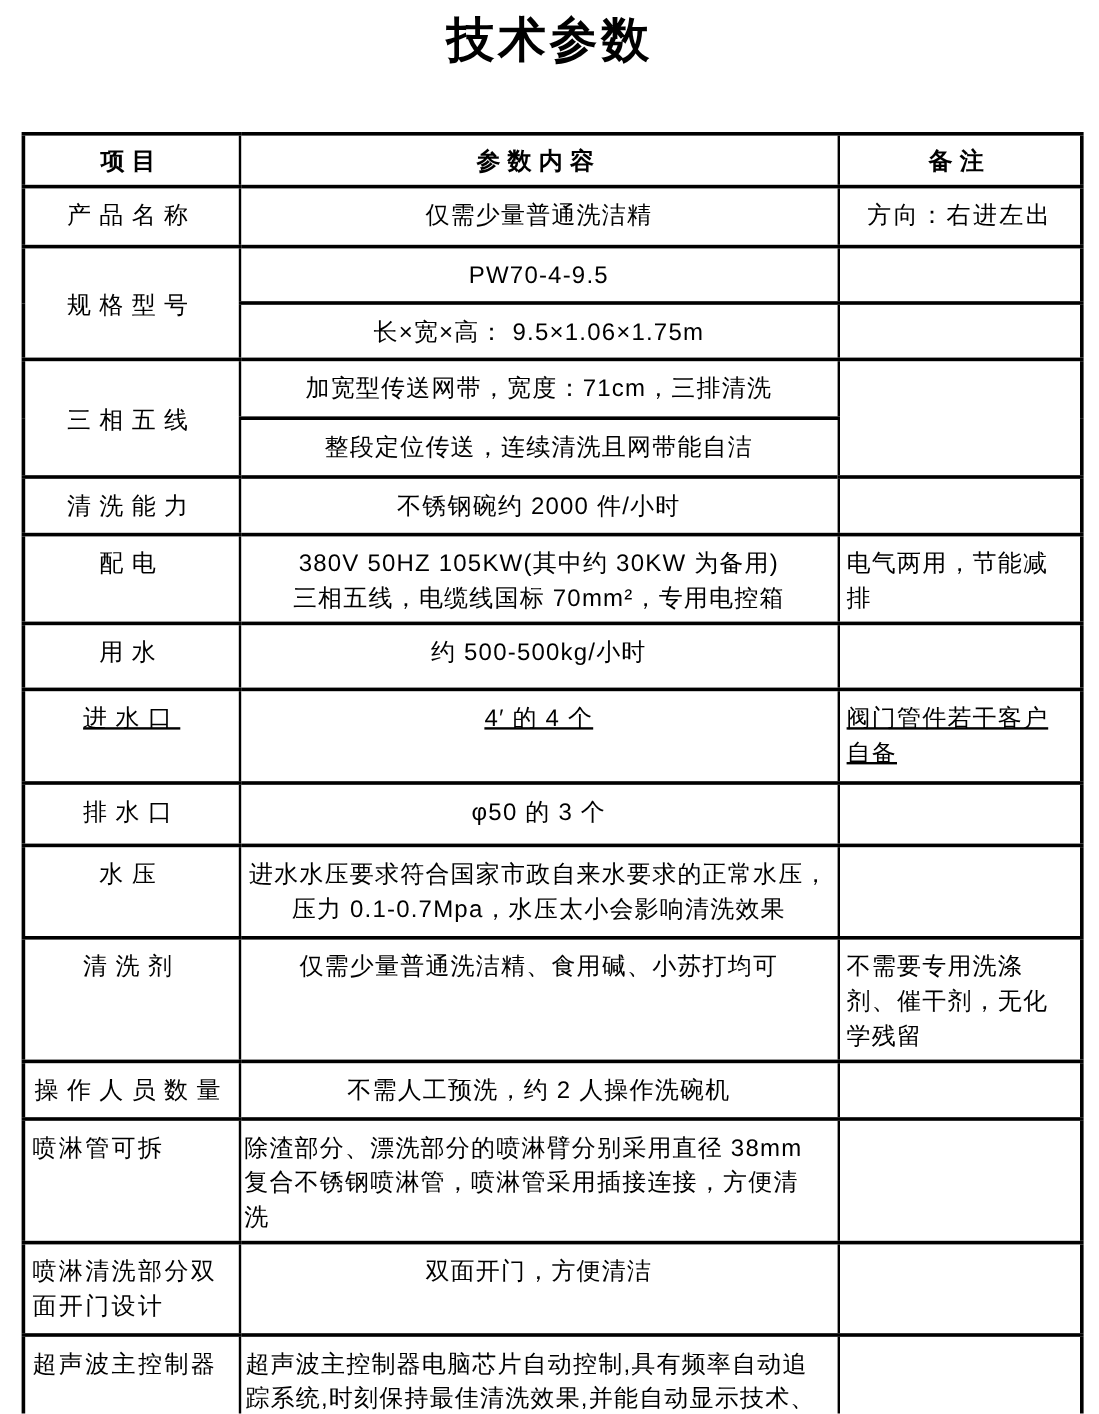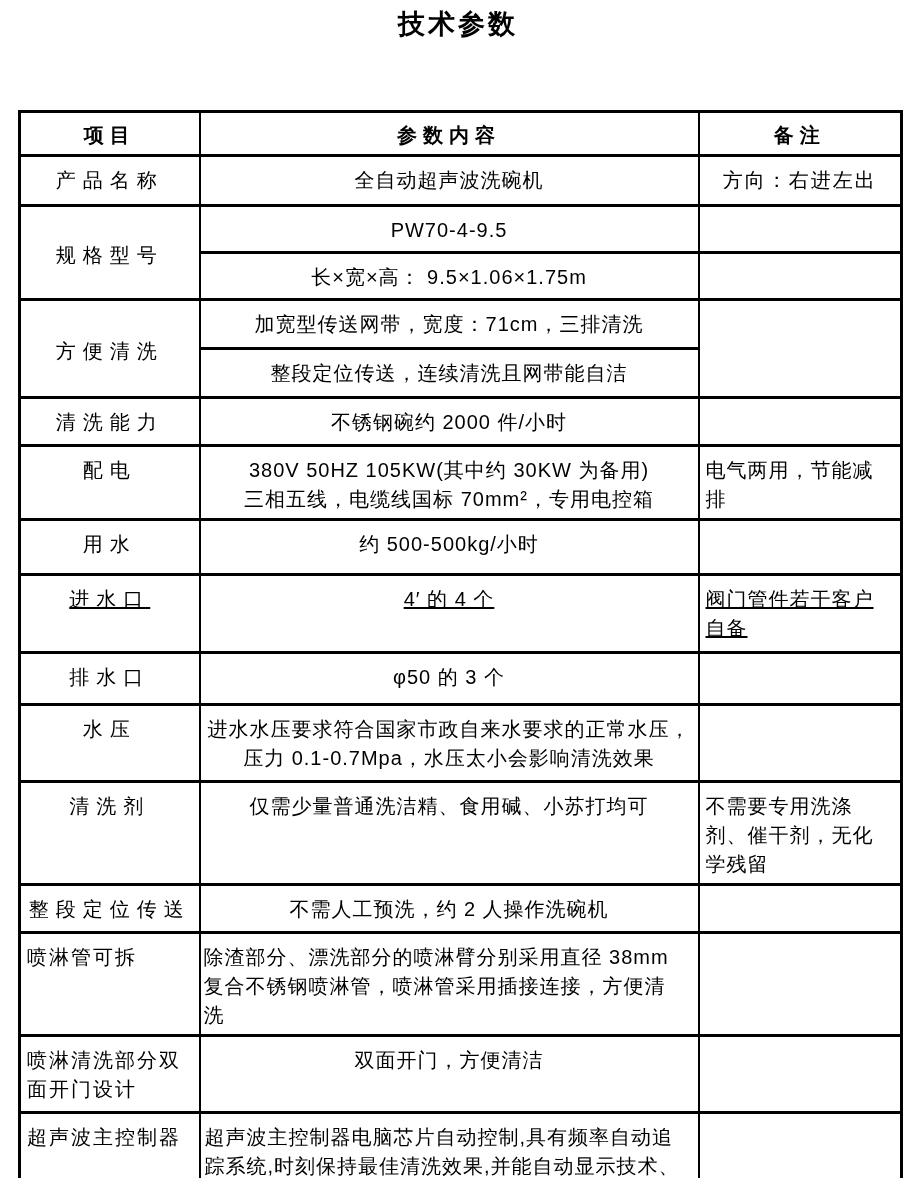--- a/index.html
+++ b/index.html
@@ -14,21 +14,21 @@
     font-family: "Liberation Sans", sans-serif;
     color: #000;
   }
   .page-title {
     position: absolute;
     top: 6px;
     left: 0;
     width: 100%;
     text-align: center;
     font-family: "Liberation Serif", serif;
-    font-size: 27px;
+    font-size: 40px;
     font-weight: 700;
     letter-spacing: 3px;
     margin: 0;
   }
   table.spec-table {
     position: absolute;
     left: 18px;
     top: 110px;
     width: 882px;
     border-collapse: collapse;
@@ -96,36 +96,36 @@
 
   <tbody>
       <tr style="height:43px;">
     <th>项目</th>
     <th>参数内容</th>
     <th>备注</th>
   </tr>
 
   <tr style="height:50px;">
     <td class="item-cell">产品名称</td>
-    <td class="content-cell">全自动超声波洗碗机</td>
+    <td class="content-cell">仅需少量普通洗洁精</td>
     <td class="remark-cell center">方向：右进左出</td>
   </tr>
 
   <tr style="height:47px;">
     <td class="item-cell vpad" rowspan="2" style="vertical-align:middle;">规格型号</td>
     <td class="content-cell">PW70-4-9.5</td>
     <td class="remark-cell"></td>
   </tr>
   <tr style="height:47px;">
     <td class="content-cell">长×宽×高： 9.5×1.06×1.75m</td>
     <td class="remark-cell"></td>
   </tr>
 
   <tr style="height:49px;">
-    <td class="item-cell" rowspan="2" style="vertical-align:middle;">方便清洗</td>
+    <td class="item-cell" rowspan="2" style="vertical-align:middle;">三相五线</td>
     <td class="content-cell">加宽型传送网带，宽度：71cm，三排清洗</td>
     <td class="remark-cell" rowspan="2"></td>
   </tr>
   <tr style="height:49px;">
     <td class="content-cell vpad">整段定位传送，连续清洗且网带能自洁</td>
   </tr>
 
   <tr style="height:48px;">
     <td class="item-cell">清洗能力</td>
     <td class="content-cell">不锈钢碗约 2000 件/小时</td>
@@ -165,21 +165,21 @@
     <td class="remark-cell"></td>
   </tr>
 
   <tr style="height:75px;">
     <td class="item-cell">清洗剂</td>
     <td class="content-cell">仅需少量普通洗洁精、食用碱、小苏打均可</td>
     <td class="remark-cell">不需要专用洗涤剂、催干剂，无化学残留</td>
   </tr>
 
   <tr style="height:48px;">
-    <td class="item-cell">整段定位传送</td>
+    <td class="item-cell">操作人员数量</td>
     <td class="content-cell">不需人工预洗，约 2 人操作洗碗机</td>
     <td class="remark-cell"></td>
   </tr>
 
   <tr style="height:75px;">
     <td class="item-cell left">喷淋管可拆</td>
     <td class="content-cell left" style="padding-left:3px;padding-right:20px;">除渣部分、漂洗部分的喷淋臂分别采用直径 38mm 复合不锈钢喷淋管，喷淋管采用插接连接，方便清洗</td>
     <td class="remark-cell"></td>
   </tr>
 

